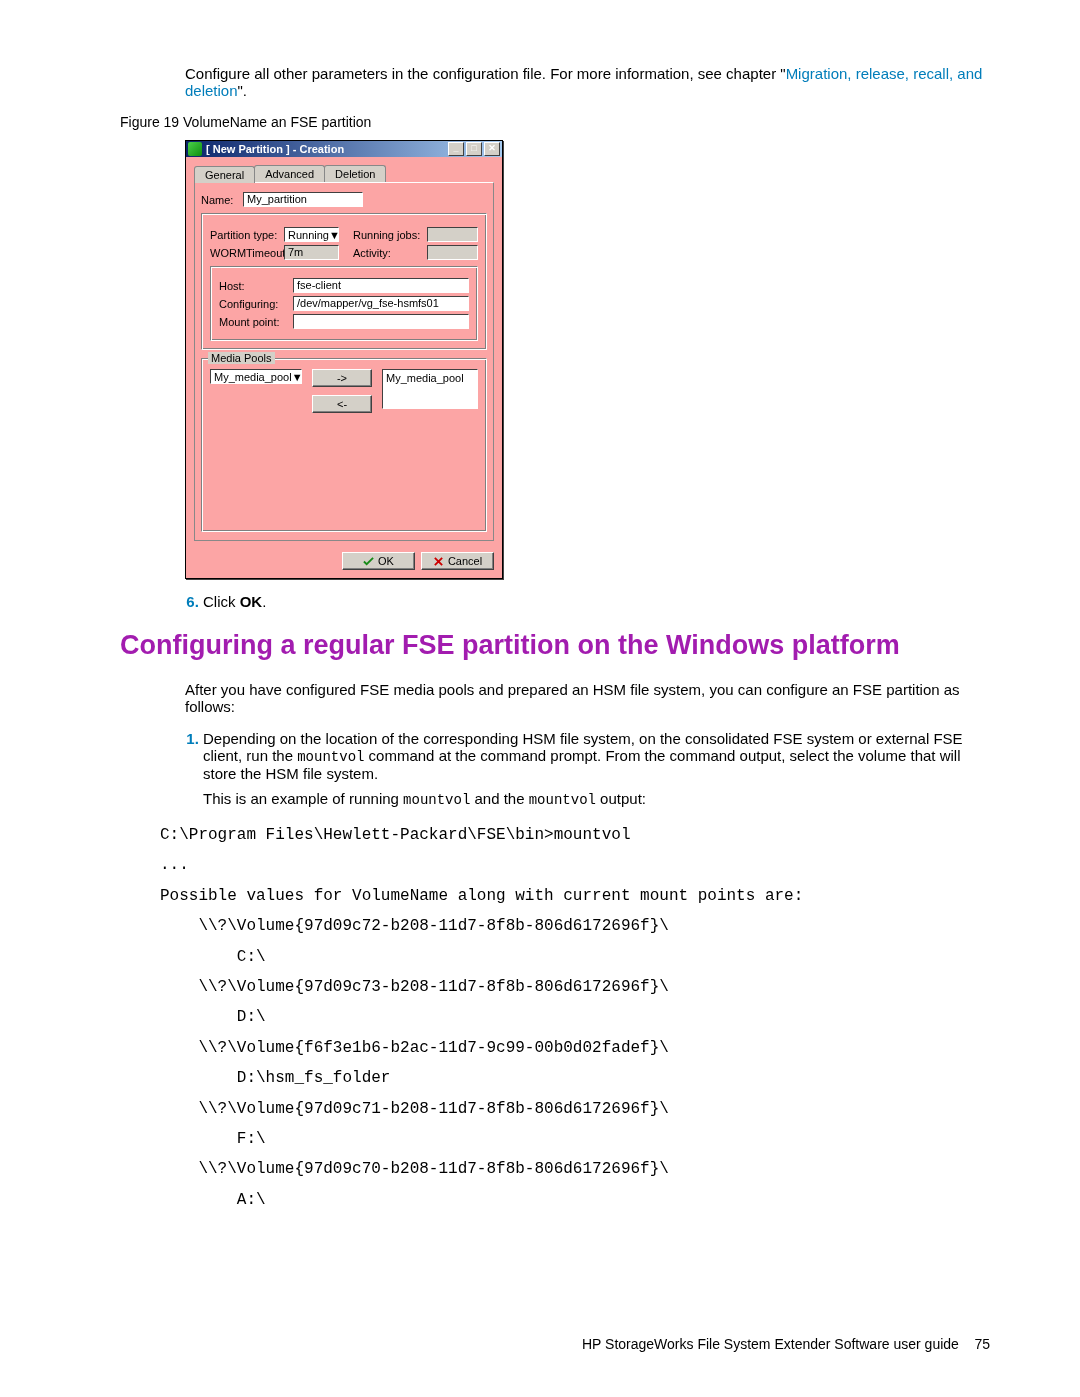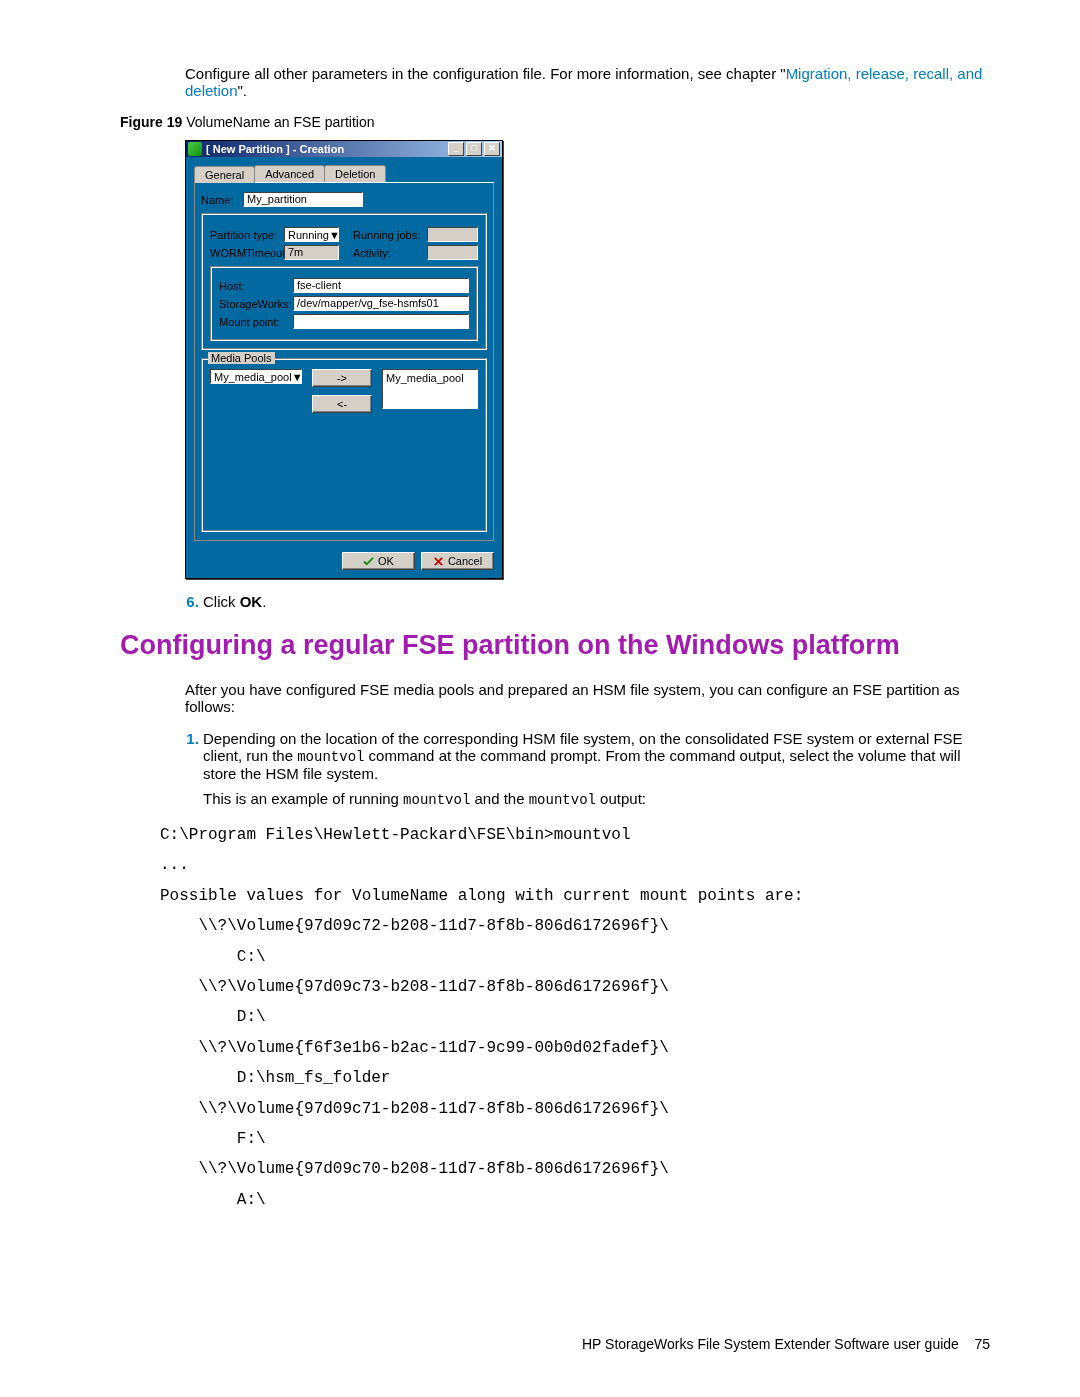--- a/index.html
+++ b/index.html
@@ -26,21 +26,21 @@
   }
   .link {
     color: #007dba;
   }
   .fig-caption {
     margin: 12px 0 10px 0;
     font-family: "Arial Narrow", Arial, sans-serif;
     font-stretch: condensed;
     font-size: 14px;
   }
-  .fig-caption .fig-label { font-weight: bold; }
+  .fig-caption .fig-label { font-weight: normal; }
   .heading2 {
     color: #a21caf;
     font-family: "Arial Narrow", Arial, sans-serif;
     font-stretch: condensed;
     font-size: 27px;
     margin: 20px 0 20px 0;
   }
   ol { margin: 10px 0 10px 0; padding-left: 18px; }
   ol li { margin: 6px 0; }
   ol li::marker { font-weight: bold; color: #007dba; font-size: 15px; }
@@ -59,21 +59,21 @@
     position: absolute;
     bottom: 45px;
     right: 90px;
     font-family: "Arial Narrow", Arial, sans-serif;
     font-stretch: condensed;
     font-size: 14px;
   }
   
   .dialog {
     width: 316px;
-    background: #0369a1;
+    background: #fca5a5;
     font-family: Tahoma, Arial, sans-serif;
     font-size: 10.5px;
     border: 1px solid #000;
     box-shadow: 1px 1px 0 #444;
     margin-bottom: 14px;
   }
   .titlebar {
     background: linear-gradient(to right, #0a246a, #a6caf0);
     color: #fff;
     display: flex;
@@ -219,21 +219,21 @@
             <span class="lbl" style="width:70px">Activity:</span>
             <div class="inset readonly" style="flex:1"></div>
           </div>
 
           <div class="group no-title" style="padding:8px 8px">
             <div class="row">
               <span class="lbl">Host:</span>
               <div class="inset" style="flex:1">fse-client</div>
             </div>
             <div class="row">
-              <span class="lbl">StorageWorks:</span>
+              <span class="lbl">Configuring:</span>
               <div class="inset" style="flex:1">/dev/mapper/vg_fse-hsmfs01</div>
             </div>
             <div class="row">
               <span class="lbl">Mount point:</span>
               <div class="inset" style="flex:1"></div>
             </div>
           </div>
         </div>
 
         <div class="group">

